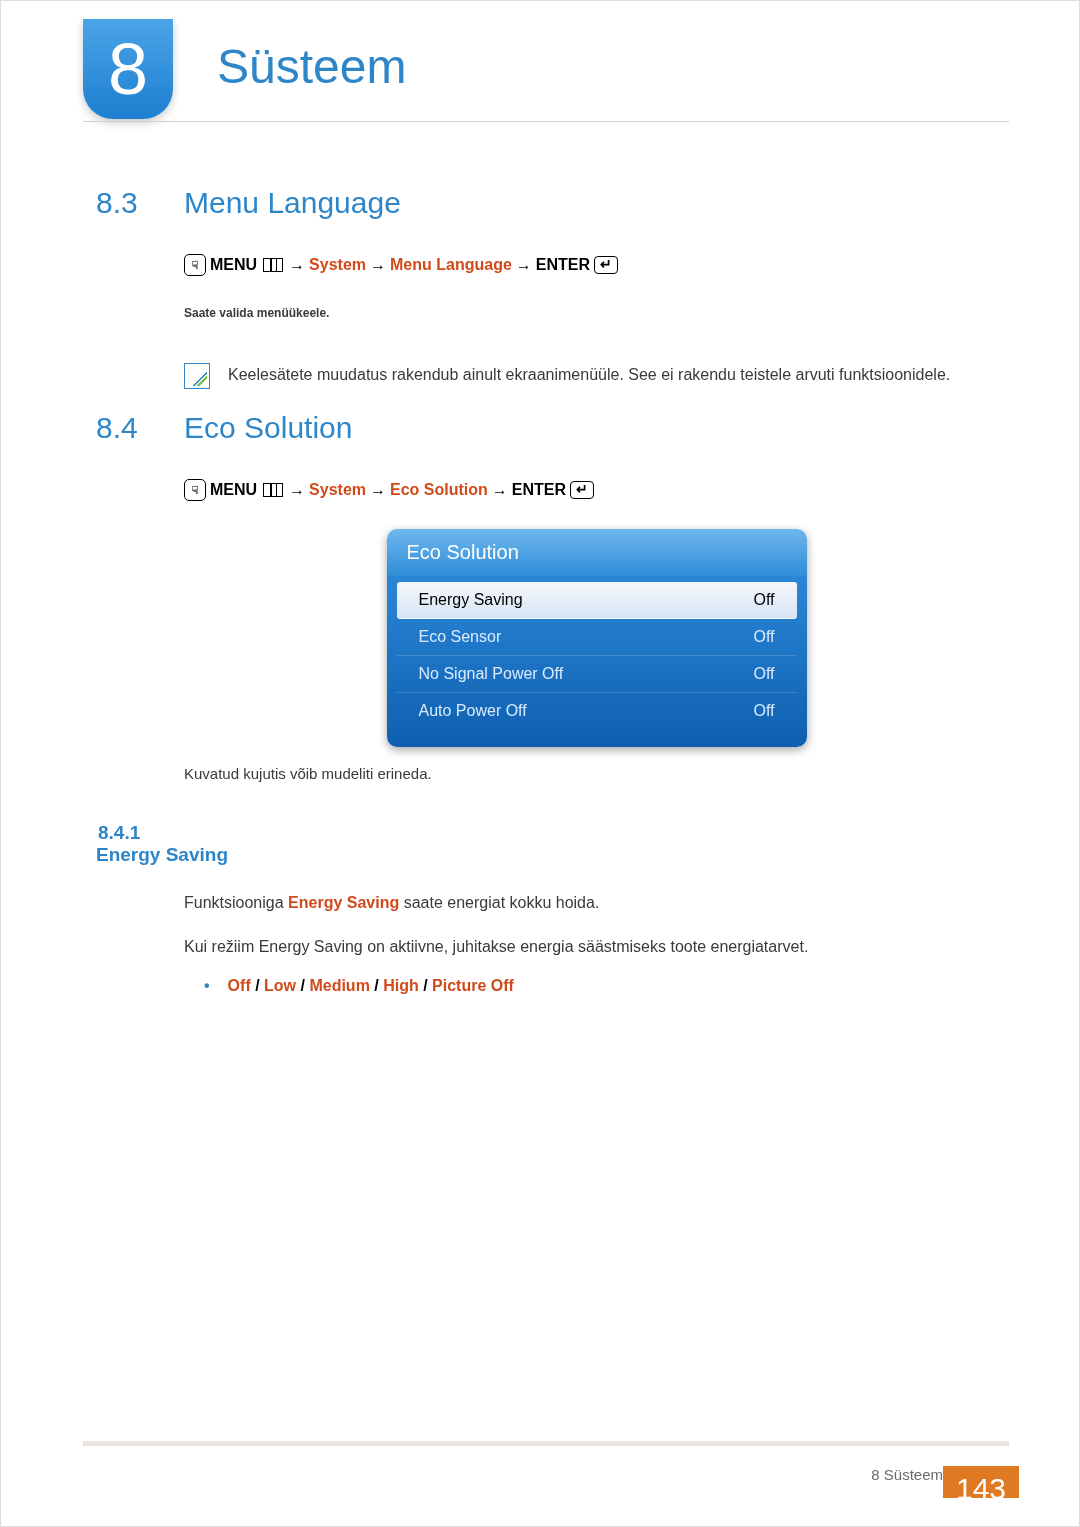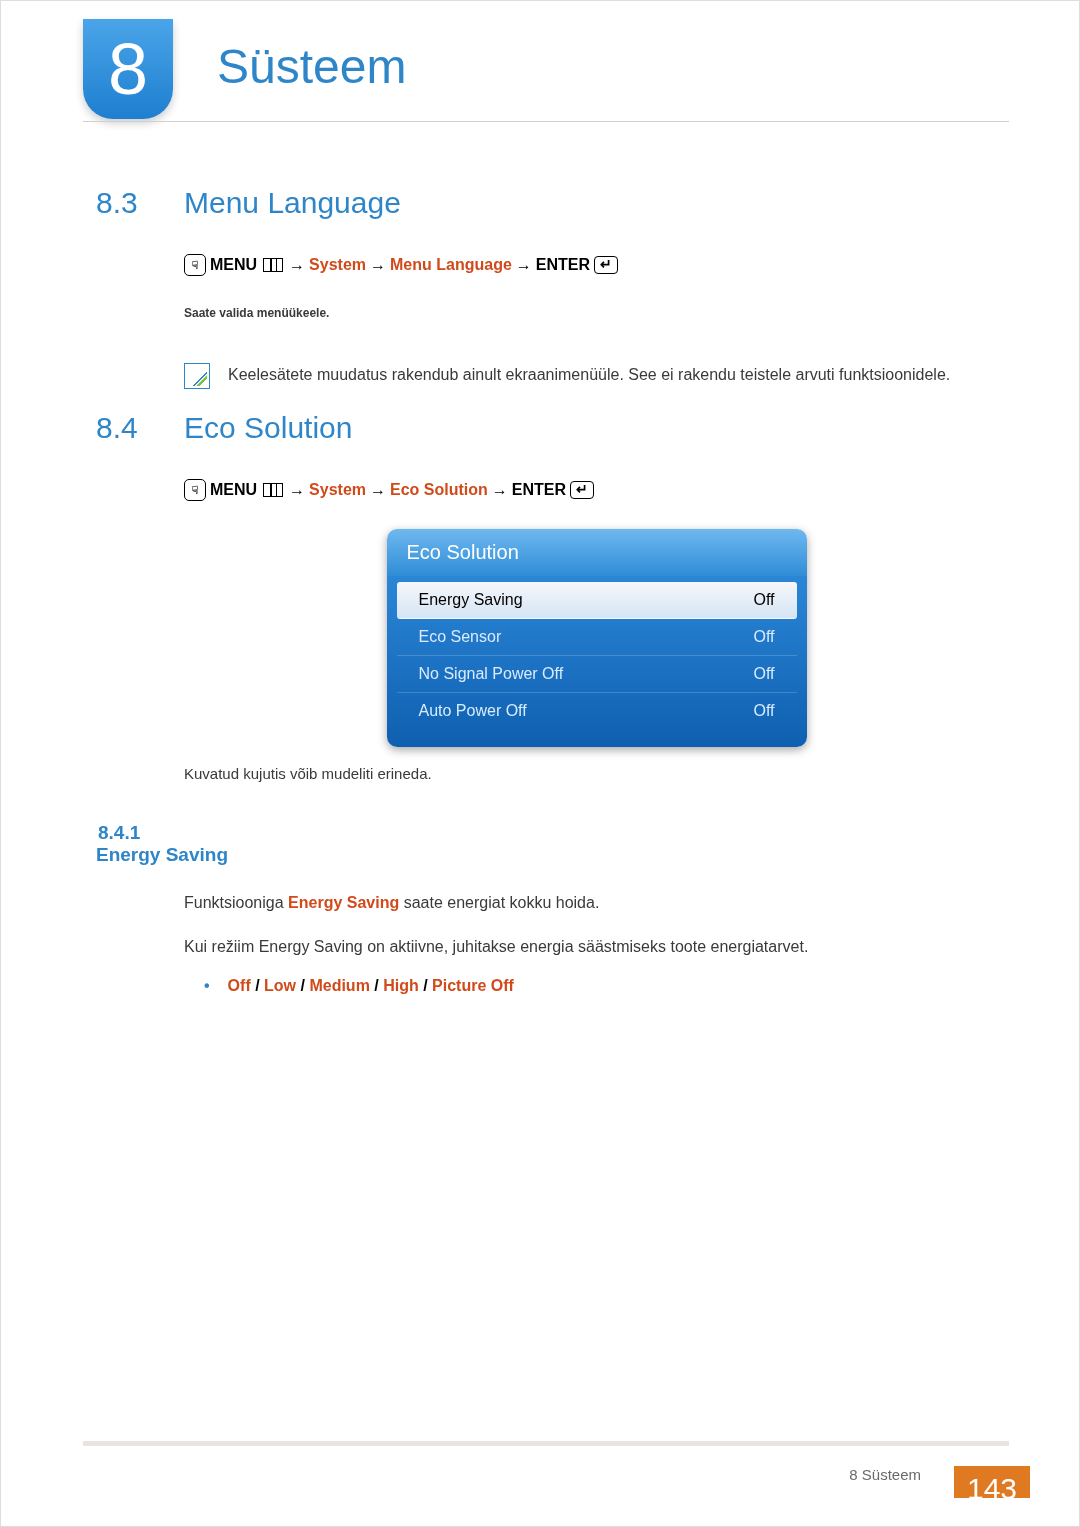--- a/index.html
+++ b/index.html
@@ -233,28 +233,28 @@
     position: absolute;
     bottom: 80px;
     left: 82px;
     right: 70px;
     height: 5px;
     background: #e9e4df;
   }
   .footer-label {
     position: absolute;
     bottom: 43px;
-    right: 158px;
+    right: 136px;
     font-size: 15px;
     color: #6a6a6a;
   }
   .footer-pagenum {
     position: absolute;
     bottom: 28px;
-    right: 49px;
+    right: 60px;
     width: 76px;
     height: 32px;
     background: #df7a22;
     color: #fff;
     font-size: 30px;
     text-align: center;
     line-height: 46px;
   }
 </style>
 </head>

